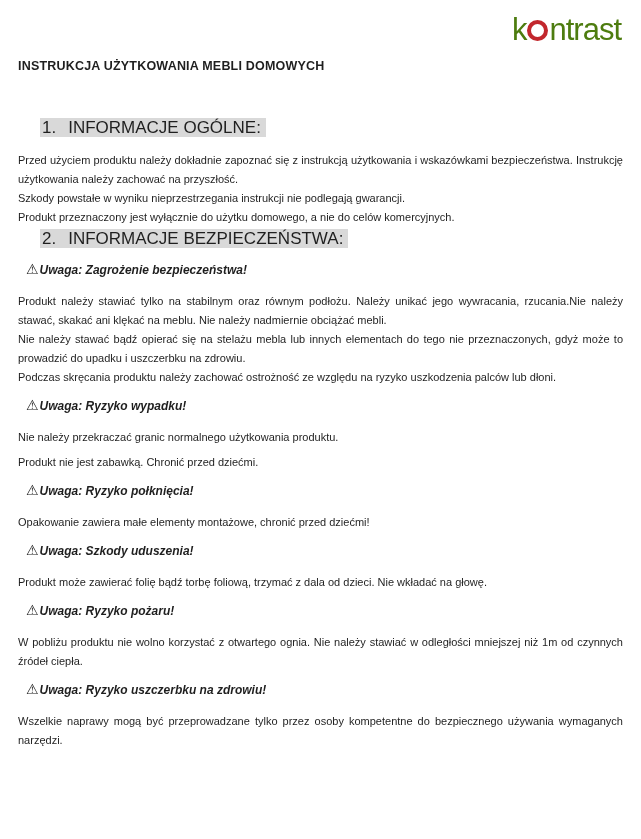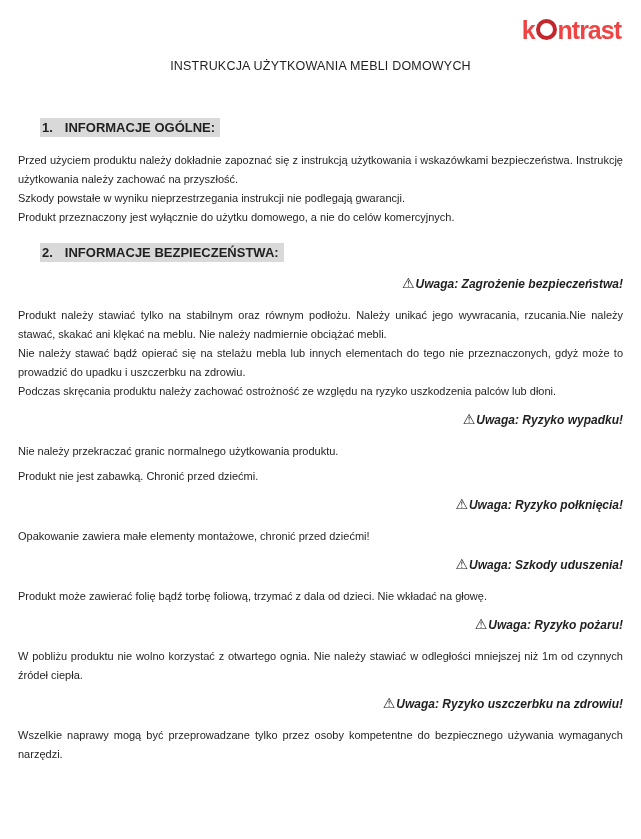--- a/index.html
+++ b/index.html
@@ -11,76 +11,74 @@
     font-family: "Liberation Sans", sans-serif;
     color: #1f1f1f;
     overflow: hidden;
     box-sizing: border-box;
   }
   
   .logo {
     position: absolute;
     top: 13px;
     right: 20px;
-    font-size: 25px;
-    font-weight: bold;
+    font-size: 31px;
+    font-weight: normal;
     letter-spacing: -1px;
-    color: #ef4444;
+    color: #4d7c0f;
     white-space: nowrap;
     line-height: 34px;
   }
   .logo .ring {
     display: inline-block;
     width: 13px;
     height: 13px;
     border: 4px solid #c2272d;
     border-radius: 50%;
     margin: 0 1px;
     transform: translateY(1px);
   }
   
   .content {
     padding: 58px 18px 0 18px;
     box-sizing: border-box;
   }
   .doc-title {
-    text-align: center;
-    font-weight: normal;
+    font-weight: bold;
     font-size: 12.5px;
     letter-spacing: 0.2px;
     margin: 0 0 44px 0;
     line-height: 16px;
   }
   .section-heading {
     margin: 0 0 14px 22px;
-    font-size: 13px;
-    font-weight: bold;
+    font-size: 17px;
+    font-weight: normal;
     line-height: 15px;
   }
-  .section-heading.second { margin-top: 16px; margin-bottom: 12px; }
+  .section-heading.second { margin-top: 2px; margin-bottom: 12px; }
   .section-heading .hl {
     background: #d9d9d9;
     display: inline-block;
     padding: 2px 5px 2px 2px;
   }
   .section-heading .num { margin-right: 12px; }
   .para {
     font-size: 11px;
     line-height: 19px;
     text-align: justify;
     margin: 0 0 6px 0;
   }
   .para.tight { margin-bottom: 0; }
   .warning-heading {
     margin: 9px 0 13px 8px;
     font-size: 12px;
     font-weight: bold;
     font-style: italic;
     line-height: 18px;
-    text-align: right;
   }
   .warning-heading.first { margin-top: 0; }
   .warning-heading .tri {
     font-style: normal;
     font-weight: normal;
     font-family: "DejaVu Sans", sans-serif;
     font-size: 14px;
     margin-right: 1px;
     color: #111111;
   }

